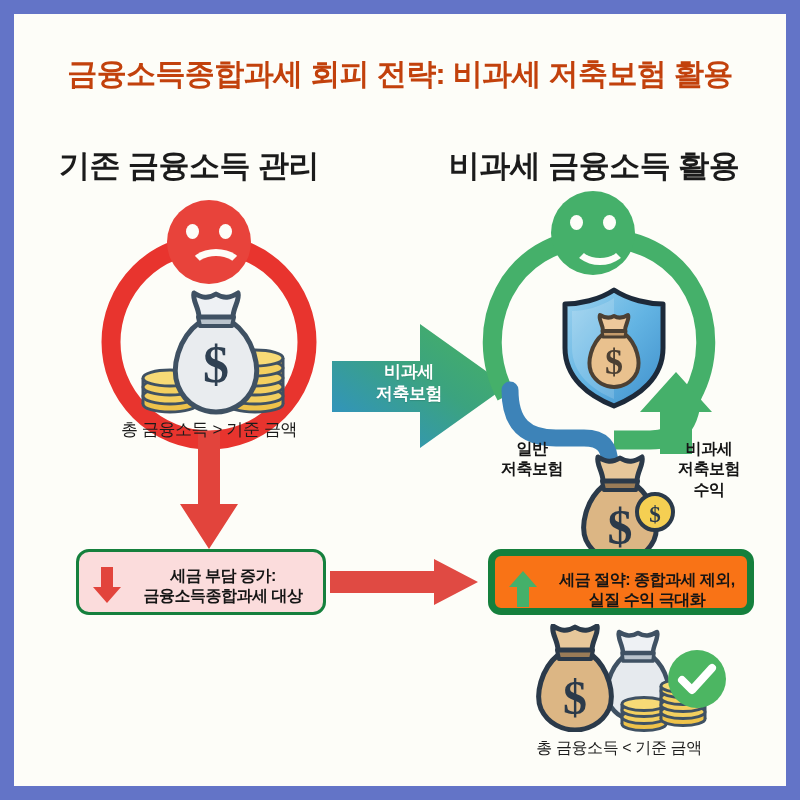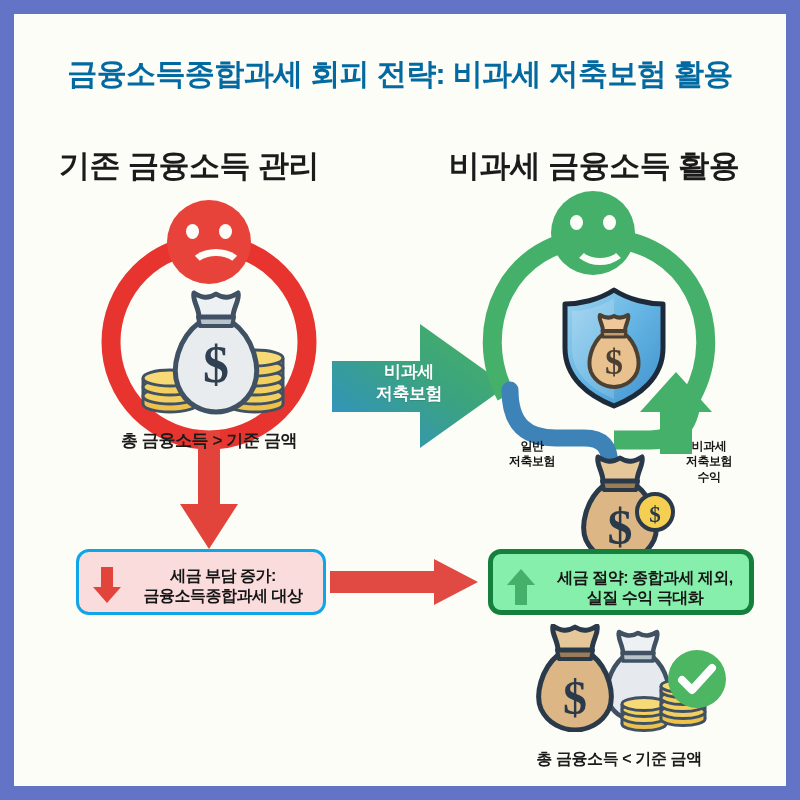--- a/index.html
+++ b/index.html
@@ -13,21 +13,21 @@
     position:absolute;left:14px;top:14px;
     width:772px;height:772px;
     background:#fdfdf8;
     overflow:hidden;
   }
   .abs{position:absolute;}
   .ctr{text-align:center;}
 
   #title{
     left:0;top:40px;width:772px;
-    font-size:30px;font-weight:bold;color:#0369a1;
+    font-size:30px;font-weight:bold;color:#c2410c;
     letter-spacing:-0.6px;
   }
   .colhead{
     font-size:31px;font-weight:bold;color:#1b1b1b;
     letter-spacing:-0.5px;
   }
   #head-left{left:25px;top:131px;width:300px;}
   #head-right{left:430px;top:131px;width:300px;}
   .face{
     width:84px;height:84px;border-radius:50%;
@@ -42,40 +42,40 @@
     border-top-color:#fdfdf8;border-left-color:transparent;
     border-right-color:transparent;border-bottom-color:transparent;
     transform:rotate(0deg);
   }
   .mouth-happy{
     position:absolute;left:21px;top:32px;width:42px;height:28px;
     border:7px solid transparent;border-bottom-color:#fdfdf8;border-radius:50%;
   }
 
   .cap{
-    font-size:17px;font-weight:bold;color:#1b1b1b;letter-spacing:-0.4px;margin-top:11px;
+    font-size:17px;font-weight:normal;color:#1b1b1b;letter-spacing:-0.4px;
   }
 
   
   .box{box-sizing:border-box;border-radius:13px;}
   #box-red{
     left:62px;top:535px;width:250px;height:66px;
-    background:#fbdcdc;border:3px solid #0ea5e9;
+    background:#fbdcdc;border:3px solid #15803d;
   }
   #box-green{
     left:474px;top:535px;width:266px;height:66px;
-    background:#86efac;border:5px solid #15803d;
+    background:#f97316;border:7px solid #15803d;
   }
   .boxtxt{
     position:absolute;font-size:16px;font-weight:bold;
     color:#151515;line-height:1.25;letter-spacing:-0.5px;text-align:center;
   }
 
   .label{
-    font-size:12px;font-weight:bold;color:#151515;
+    font-size:16px;font-weight:bold;color:#151515;
     line-height:1.28;letter-spacing:-0.4px;
   }
 
   .arrowtxt{
     position:absolute;color:#ffffff;font-size:17px;font-weight:bold;
     line-height:1.3;text-align:center;letter-spacing:-0.4px;
     text-shadow:0 1px 1px rgba(0,0,0,.12);
   }
   svg{display:block;}
 </style>

